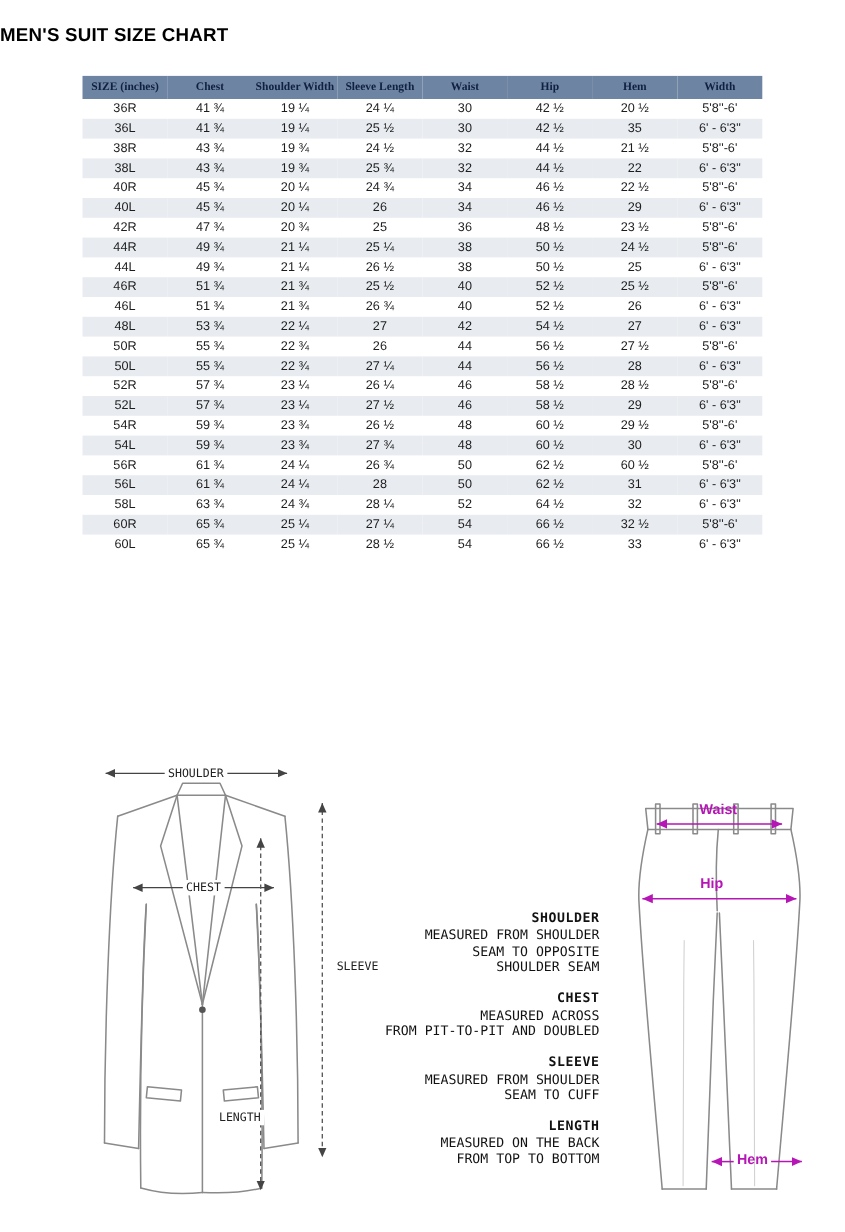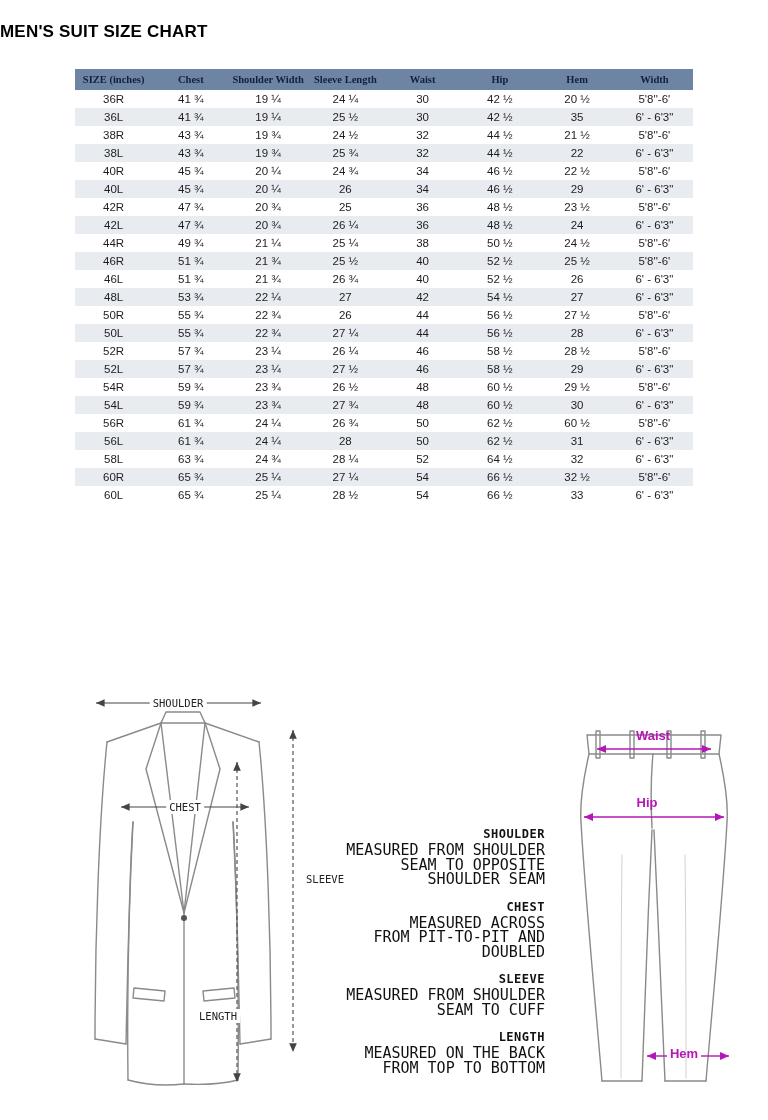--- a/index.html
+++ b/index.html
@@ -23,21 +23,21 @@
 
   .dlabel { position:absolute; background:#fff; font:10.5px "DejaVu Sans Mono",monospace;
             color:#222; padding:1px 3px; transform:translateX(-50%); white-space:nowrap; }
   .plabel { position:absolute; font:bold 13px "Liberation Sans",sans-serif;
             color:var(--annotation,#b516b5); transform:translateX(-50%); white-space:nowrap; }
 
   .instructions { position:absolute; top:137px; left:320px; width:225px; text-align:right; }
   .inst { margin-bottom:13px; }
   .inst-term { font-family:"DejaVu Sans Mono",monospace; font-weight:bold; font-size:12px;
                color:#111; margin-bottom:2px; letter-spacing:.5px; }
-  .inst-desc { font-family:"DejaVu Sans Mono",monospace; font-size:15px; color:#111;
+  .inst-desc { font-family:"DejaVu Sans Mono",monospace; font-size:12px; color:#111;
                line-height:14.5px; white-space:pre-line; }
 </style>
 </head>
 <body>
 
 <h1 class="title">MEN'S SUIT SIZE CHART</h1>
 
 <table class="size-chart">
   <thead>
     <tr id="head-row">
@@ -116,38 +116,38 @@
         <td>42R</td>
         <td>47 ¾</td>
         <td>20 ¾</td>
         <td>25</td>
         <td>36</td>
         <td>48 ½</td>
         <td>23 ½</td>
         <td>5'8''-6'</td>
       </tr>
       <tr>
-        <td>42L</td>
-        <td>47 ¾</td>
-        <td>20 ¾</td>
-        <td>26 ¼</td>
-        <td>36</td>
-        <td>48 ½</td>
-        <td>24</td>
-        <td>6' - 6'3"</td>
-      </tr>
-      <tr>
         <td>44R</td>
         <td>49 ¾</td>
         <td>21 ¼</td>
         <td>25 ¼</td>
         <td>38</td>
         <td>50 ½</td>
         <td>24 ½</td>
         <td>5'8''-6'</td>
+      </tr>
+      <tr>
+        <td>44L</td>
+        <td>49 ¾</td>
+        <td>21 ¼</td>
+        <td>26 ½</td>
+        <td>38</td>
+        <td>50 ½</td>
+        <td>25</td>
+        <td>6' - 6'3"</td>
       </tr>
       <tr>
         <td>46R</td>
         <td>51 ¾</td>
         <td>21 ¾</td>
         <td>25 ½</td>
         <td>40</td>
         <td>52 ½</td>
         <td>25 ½</td>
         <td>5'8''-6'</td>

